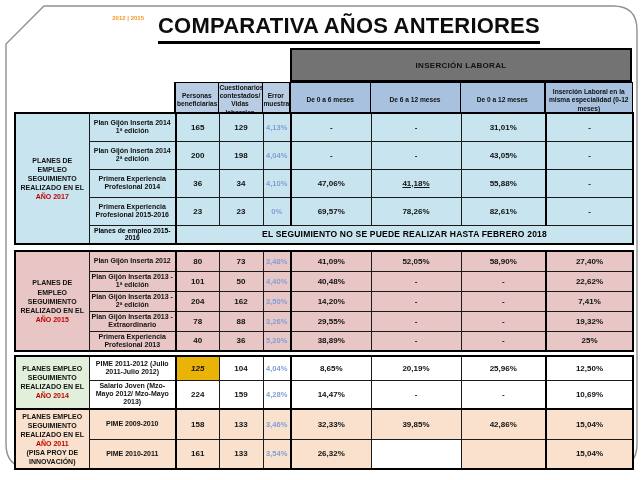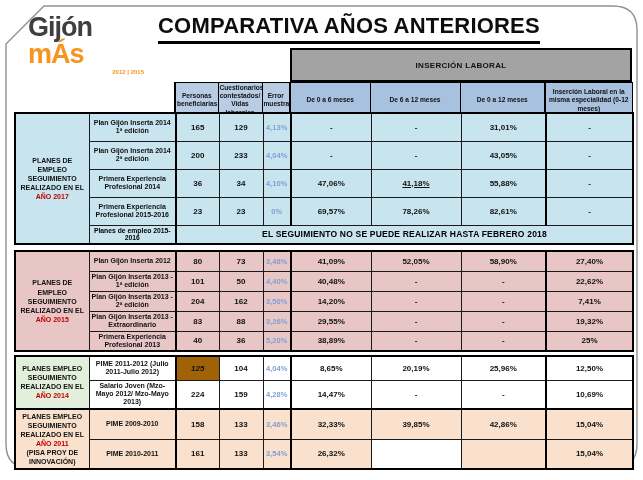--- a/index.html
+++ b/index.html
@@ -12,21 +12,21 @@
   .logo{position:absolute;left:28px;top:14px;width:120px;}
   .logo-main{font-size:27px;font-weight:bold;color:#3F3F3F;letter-spacing:-1px;line-height:1;}
   .logo-accent{color:#F7941D;}
   .logo-sub{text-align:right;color:#F7941D;font-size:6px;font-weight:bold;margin-top:1px;padding-right:4px;}
   
   .title-wrap{position:absolute;left:158px;top:13px;width:376px;text-align:center;}
   .title{display:inline-block;font-size:22px;font-weight:bold;color:#0d0d0d;
     border-bottom:3px solid #000;padding-bottom:2px;letter-spacing:0.2px;white-space:nowrap;}
   
   .insercion{position:absolute;left:290px;top:48px;width:342px;height:34px;box-sizing:border-box;
-    background:#a3a3a3;border:2px solid #000;display:flex;align-items:center;justify-content:center;
+    background:#737373;border:2px solid #000;display:flex;align-items:center;justify-content:center;
     font-size:8px;font-weight:bold;color:#111;letter-spacing:0.3px;}
   
   table{position:absolute;left:14px;width:618px;border-collapse:collapse;table-layout:fixed;}
   td,th{box-sizing:border-box;overflow:hidden;}
   
   #hdr th{border:1.5px solid #000;font-size:6.6px;font-weight:bold;padding:1px;text-align:center;
     vertical-align:middle;line-height:1.25;color:#111;}
   #hdr .ghost{border:none;background:transparent;}
   #hdr .hb1{background:#B8CCE4;}
   #hdr .hb2{background:#A7C1DE;}
@@ -50,21 +50,20 @@
   }
 </style>
 </head>
 <body>
 
 <svg class="frame" viewBox="0 0 643 480">
   <path d="M 44 6 H 613 Q 637 6 637 30 V 444 Q 637 468 613 468 H 30 Q 6 468 6 444 V 44 Z" fill="none" stroke="#909090" stroke-width="1.4"></path>
 </svg>
 
 <div class="logo">
-  <div class="logo-main"><span>Gijón </span><span class="logo-accent">mÁs</span></div>
   <div class="logo-sub">2012 | 2015</div>
 </div>
 
 <div class="title-wrap">
   <span class="title">COMPARATIVA AÑOS ANTERIORES</span>
 </div>
 
 <div class="insercion">INSERCIÓN LABORAL</div>
 
 <table id="hdr" style="top:82px;">
@@ -114,21 +113,21 @@
         <td class="val" style="background: rgb(200, 228, 238);">129</td>
         <td class="val err err" style="background: rgb(200, 228, 238);">4,13%</td>
         <td class="val col-de0a6" style="background: rgb(200, 228, 238);">-</td>
         <td class="val" style="background: rgb(200, 228, 238);">-</td>
         <td class="val" style="background: rgb(200, 228, 238);">31,01%</td>
         <td class="val col-last" style="background: rgb(200, 228, 238);">-</td>
       </tr>
       <tr style="height: 28px;">
         <td class="prog" style="background: rgb(200, 228, 238);">Plan Gijón Inserta 2014 2ª edición</td>
         <td class="val col-personas" style="background: rgb(200, 228, 238);">200</td>
-        <td class="val" style="background: rgb(200, 228, 238);">233</td>
+        <td class="val" style="background: rgb(200, 228, 238);">198</td>
         <td class="val err err" style="background: rgb(200, 228, 238);">4,04%</td>
         <td class="val col-de0a6" style="background: rgb(200, 228, 238);">-</td>
         <td class="val" style="background: rgb(200, 228, 238);">-</td>
         <td class="val" style="background: rgb(200, 228, 238);">43,05%</td>
         <td class="val col-last" style="background: rgb(200, 228, 238);">-</td>
       </tr>
       <tr style="height: 28px;">
         <td class="prog" style="background: rgb(200, 228, 238);">Primera Experiencia Profesional 2014</td>
         <td class="val col-personas" style="background: rgb(200, 228, 238);">36</td>
         <td class="val" style="background: rgb(200, 228, 238);">34</td>
@@ -193,21 +192,21 @@
         <td class="val col-personas" style="background: rgb(232, 198, 198);">204</td>
         <td class="val" style="background: rgb(232, 198, 198);">162</td>
         <td class="val err err" style="background: rgb(232, 198, 198);">3,50%</td>
         <td class="val col-de0a6" style="background: rgb(232, 198, 198);">14,20%</td>
         <td class="val" style="background: rgb(232, 198, 198);">-</td>
         <td class="val" style="background: rgb(232, 198, 198);">-</td>
         <td class="val col-last" style="background: rgb(232, 198, 198);">7,41%</td>
       </tr>
       <tr style="height: 20px;">
         <td class="prog" style="background: rgb(232, 198, 198);">Plan Gijón Inserta 2013 - Extraordinario</td>
-        <td class="val col-personas" style="background: rgb(232, 198, 198);">83</td>
+        <td class="val col-personas" style="background: rgb(232, 198, 198);">78</td>
         <td class="val" style="background: rgb(232, 198, 198);">88</td>
         <td class="val err err" style="background: rgb(232, 198, 198);">3,26%</td>
         <td class="val col-de0a6" style="background: rgb(232, 198, 198);">29,55%</td>
         <td class="val" style="background: rgb(232, 198, 198);">-</td>
         <td class="val" style="background: rgb(232, 198, 198);">-</td>
         <td class="val col-last" style="background: rgb(232, 198, 198);">19,32%</td>
       </tr>
       <tr style="height: 20px;">
         <td class="prog" style="background: rgb(232, 198, 198);">Primera Experiencia Profesional 2013</td>
         <td class="val col-personas" style="background: rgb(232, 198, 198);">40</td>
@@ -229,21 +228,21 @@
       <col style="width:28px">
       <col style="width:80px">
       <col style="width:90px">
       <col style="width:85px">
       <col style="width:87px">
     </colgroup>
   <tbody>
       <tr style="height: 24px;">
         <td class="group" rowspan="2" style="background: rgb(226, 239, 218);">PLANES EMPLEO<br>SEGUIMIENTO<br>REALIZADO EN EL<br><span class="year">AÑO 2014</span></td>
         <td class="prog" style="background: rgb(255, 255, 255);">PIME 2011-2012 (Julio 2011-Julio 2012)</td>
-        <td class="val col-personas" style="background: #a16207; font-style: italic;">125</td>
+        <td class="val col-personas" style="background: #eab308; font-style: italic;">125</td>
         <td class="val" style="background: rgb(255, 255, 255);">104</td>
         <td class="val err err" style="background: rgb(255, 255, 255);">4,04%</td>
         <td class="val col-de0a6" style="background: rgb(255, 255, 255);">8,65%</td>
         <td class="val" style="background: rgb(255, 255, 255);">20,19%</td>
         <td class="val" style="background: rgb(255, 255, 255);">25,96%</td>
         <td class="val col-last" style="background: rgb(255, 255, 255);">12,50%</td>
       </tr>
       <tr style="height: 24px;">
         <td class="prog" style="background: rgb(255, 255, 255);">Salario Joven (Mzo-Mayo 2012/ Mzo-Mayo 2013)</td>
         <td class="val col-personas" style="background: rgb(255, 255, 255);">224</td>

